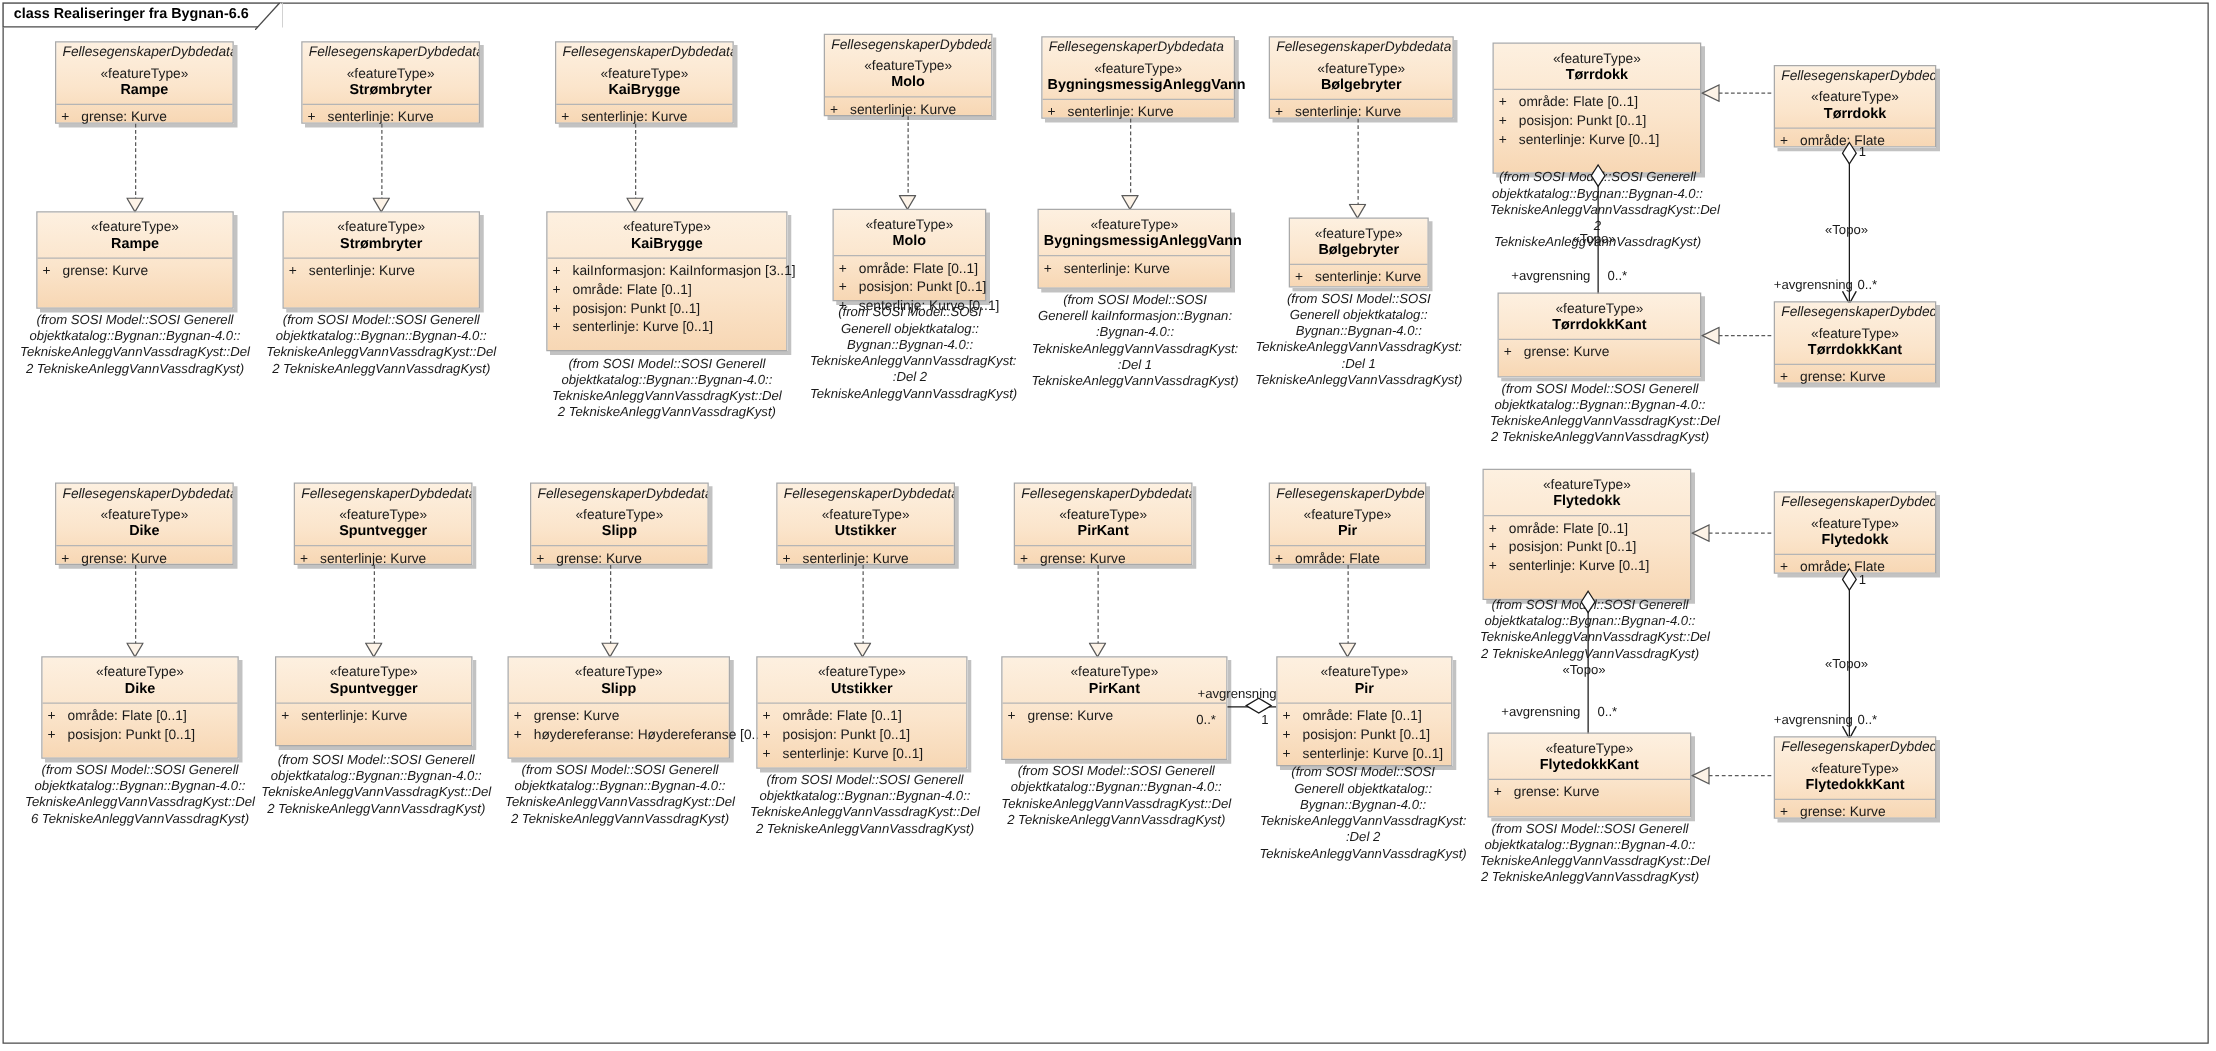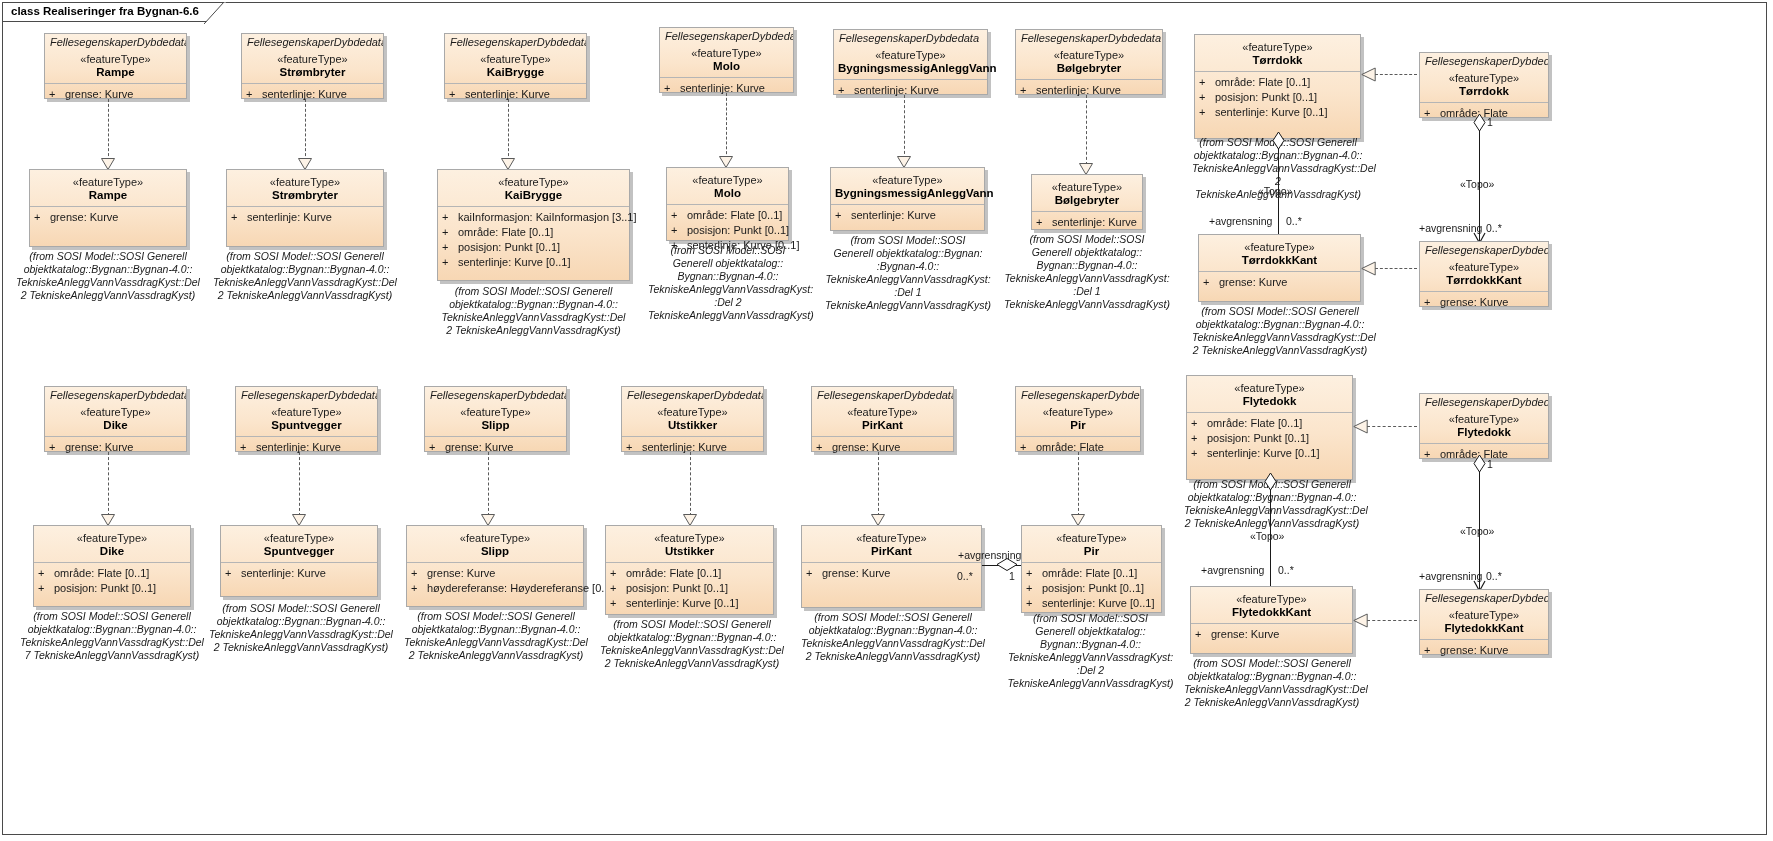--- a/index.html
+++ b/index.html
@@ -274,21 +274,21 @@
     <div class="divider"></div>
     <div class="attrs">
         <div class="attr">
           <span class="vis">+</span>
           <span class="txt">senterlinje: Kurve</span>
         </div>
       </div>
   </div>
   <div class="note" style="left:822px;top:234px;width:172px;">
     <div>(from SOSI Model::SOSI</div>
-    <div>Generell objektkatalog::Bygnan:</div>
+    <div>Generell kaiInformasjon::Bygnan:</div>
     <div>:Bygnan-4.0::</div>
     <div>TekniskeAnleggVannVassdragKyst:</div>
     <div>:Del 1</div>
     <div>TekniskeAnleggVannVassdragKyst)</div>
   </div>
 
   <div class="cls" style="left:1015px;top:29px;width:148px;height:66px;">
     <div class="pkg">FellesegenskaperDybdedata</div>
     <div class="head">
       <div class="stereo">«featureType»</div>
@@ -480,21 +480,21 @@
       <div class="attr">
           <span class="vis">+</span>
           <span class="txt">posisjon: Punkt [0..1]</span>
         </div>
     </div>
   </div>
   <div class="note" style="left:14px;top:610px;width:196px;">
     <div>(from SOSI Model::SOSI Generell</div>
     <div>objektkatalog::Bygnan::Bygnan-4.0::</div>
     <div>TekniskeAnleggVannVassdragKyst::Del</div>
-    <div>7 TekniskeAnleggVannVassdragKyst)</div>
+    <div>6 TekniskeAnleggVannVassdragKyst)</div>
   </div>
 
   <div class="cls" style="left:235px;top:386px;width:143px;height:66px;">
     <div class="pkg">FellesegenskaperDybdedata</div>
     <div class="head">
       <div class="stereo">«featureType»</div>
       <div class="name">Spuntvegger</div>
     </div>
     <div class="divider"></div>
     <div class="attrs">

